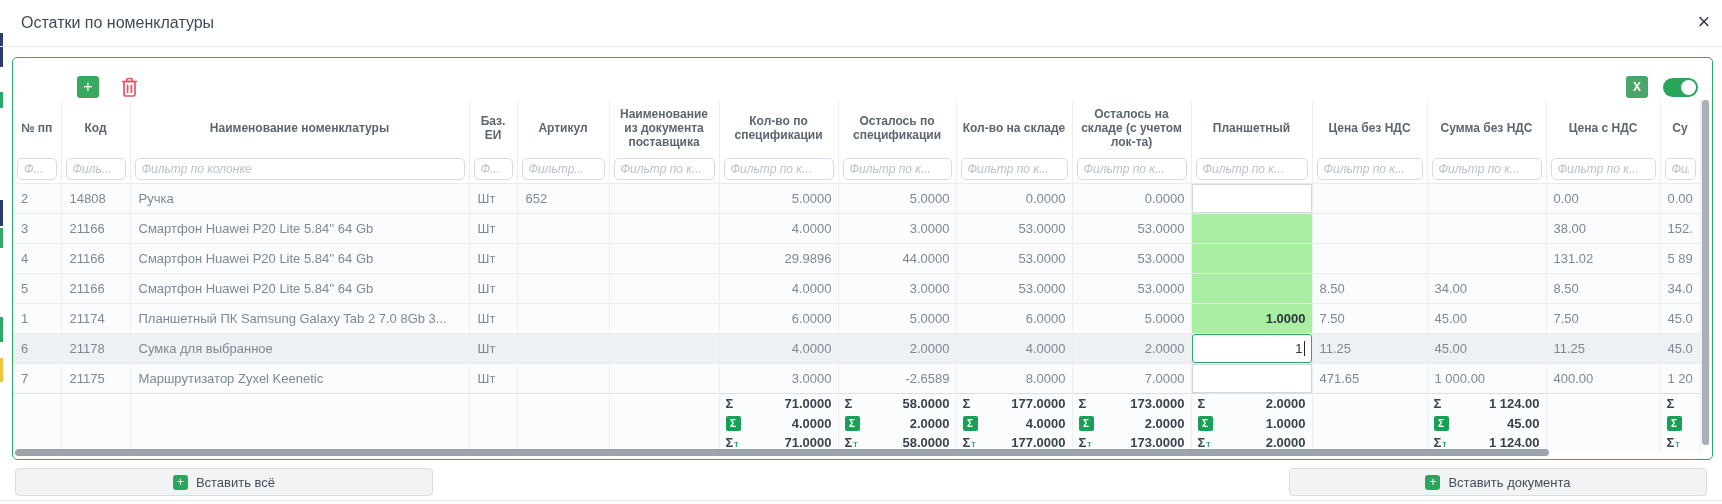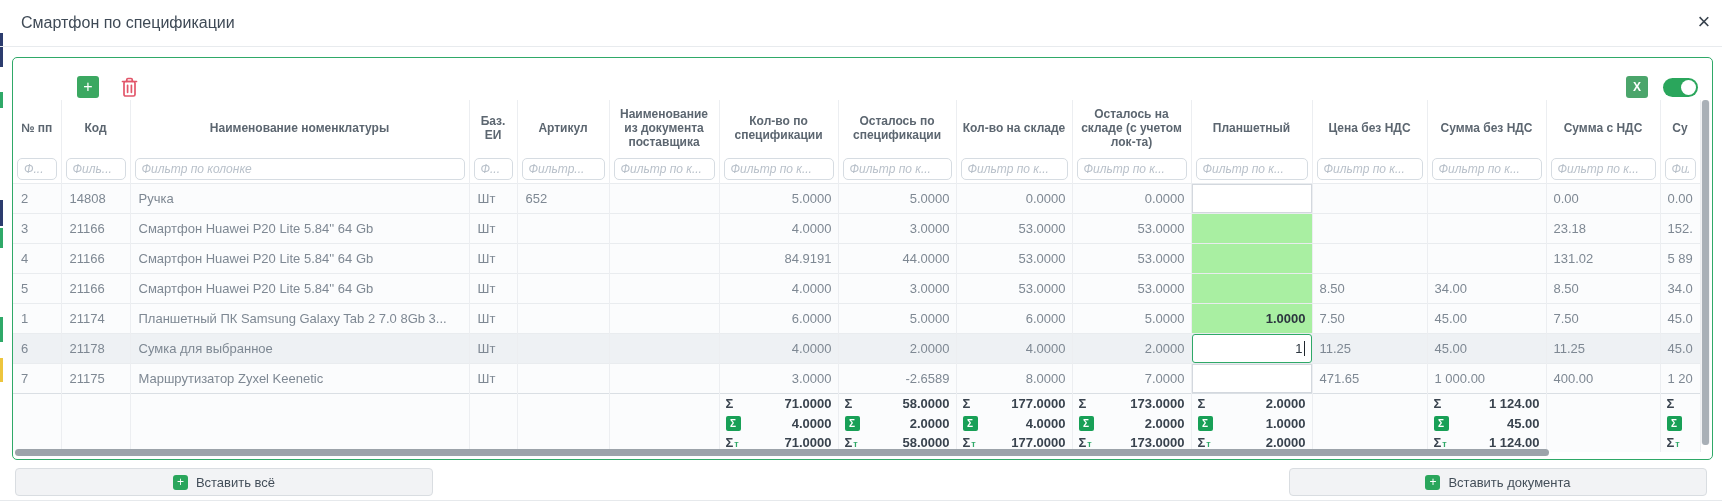--- a/index.html
+++ b/index.html
@@ -74,21 +74,21 @@
 </head>
 <body>
 
 <div class="strip" style="top:33px;height:34px;background:#2c3c6e;"></div>
 <div class="strip" style="top:92px;height:16px;background:#2fa968;"></div>
 <div class="strip" style="top:200px;height:26px;background:#2c3c6e;"></div>
 <div class="strip" style="top:228px;height:20px;background:#2fa968;"></div>
 <div class="strip" style="top:317px;height:25px;background:#2fa968;"></div>
 <div class="strip" style="top:358px;height:24px;background:#edc53d;"></div>
 
-<div class="dlg-title">Смартфон по спецификации</div>
+<div class="dlg-title">Остатки по номенклатуры</div>
 <div class="dlg-close">×</div>
 <div class="hdr-line"></div>
 
 <div class="panel">
 
   <div class="btn-add">
     <span>+</span>
   </div>
   <div class="btn-trash">
     <svg width="17" height="21" viewBox="0 0 17 21" fill="none" stroke="#e2566a" stroke-width="1.7" stroke-linecap="round">
@@ -132,21 +132,21 @@
           <th>Баз. ЕИ</th>
           <th>Артикул</th>
           <th>Наименование из документа поставщика</th>
           <th>Кол-во по спецификации</th>
           <th>Осталось по спецификации</th>
           <th>Кол-во на складе</th>
           <th>Осталось на складе (с учетом лок-та)</th>
           <th>Планшетный</th>
           <th>Цена без НДС</th>
           <th>Сумма без НДС</th>
-          <th>Сумма с НДС</th>
+          <th>Цена с НДС</th>
           <th>Су</th>
         </tr>
         <tr class="frow">
           <td><input class="flt" placeholder="Ф..." style=""></td>
           <td><input class="flt" placeholder="Филь..." style=""></td>
           <td><input class="flt" placeholder="Фильтр по колонке" style=""></td>
           <td><input class="flt" placeholder="Ф..." style=""></td>
           <td><input class="flt" placeholder="Фильтр..." style=""></td>
           <td><input class="flt" placeholder="Фильтр по к..." style=""></td>
           <td><input class="flt" placeholder="Фильтр по к..." style=""></td>
@@ -189,31 +189,31 @@
           <td class="al"></td>
           <td class="ar">4.0000</td>
           <td class="ar">3.0000</td>
           <td class="ar">53.0000</td>
           <td class="ar">53.0000</td>
           <td class="relc">
               <div class="relbox rel-green"></div>
             </td>
           <td class="apl"></td>
           <td class="apl"></td>
-          <td class="apl">23.18</td>
+          <td class="apl">38.00</td>
           <td class="apl">152.</td>
         </tr>
         <tr class="drow">
           <td class="al">4</td>
           <td class="al">21166</td>
           <td class="al">Смартфон Huawei P20 Lite 5.84'' 64 Gb</td>
           <td class="al">Шт</td>
           <td class="al"></td>
           <td class="al"></td>
-          <td class="ar">84.9191</td>
+          <td class="ar">29.9896</td>
           <td class="ar">44.0000</td>
           <td class="ar">53.0000</td>
           <td class="ar">53.0000</td>
           <td class="relc">
               <div class="relbox rel-green"></div>
             </td>
           <td class="apl"></td>
           <td class="apl"></td>
           <td class="apl">131.02</td>
           <td class="apl">5 89</td>

